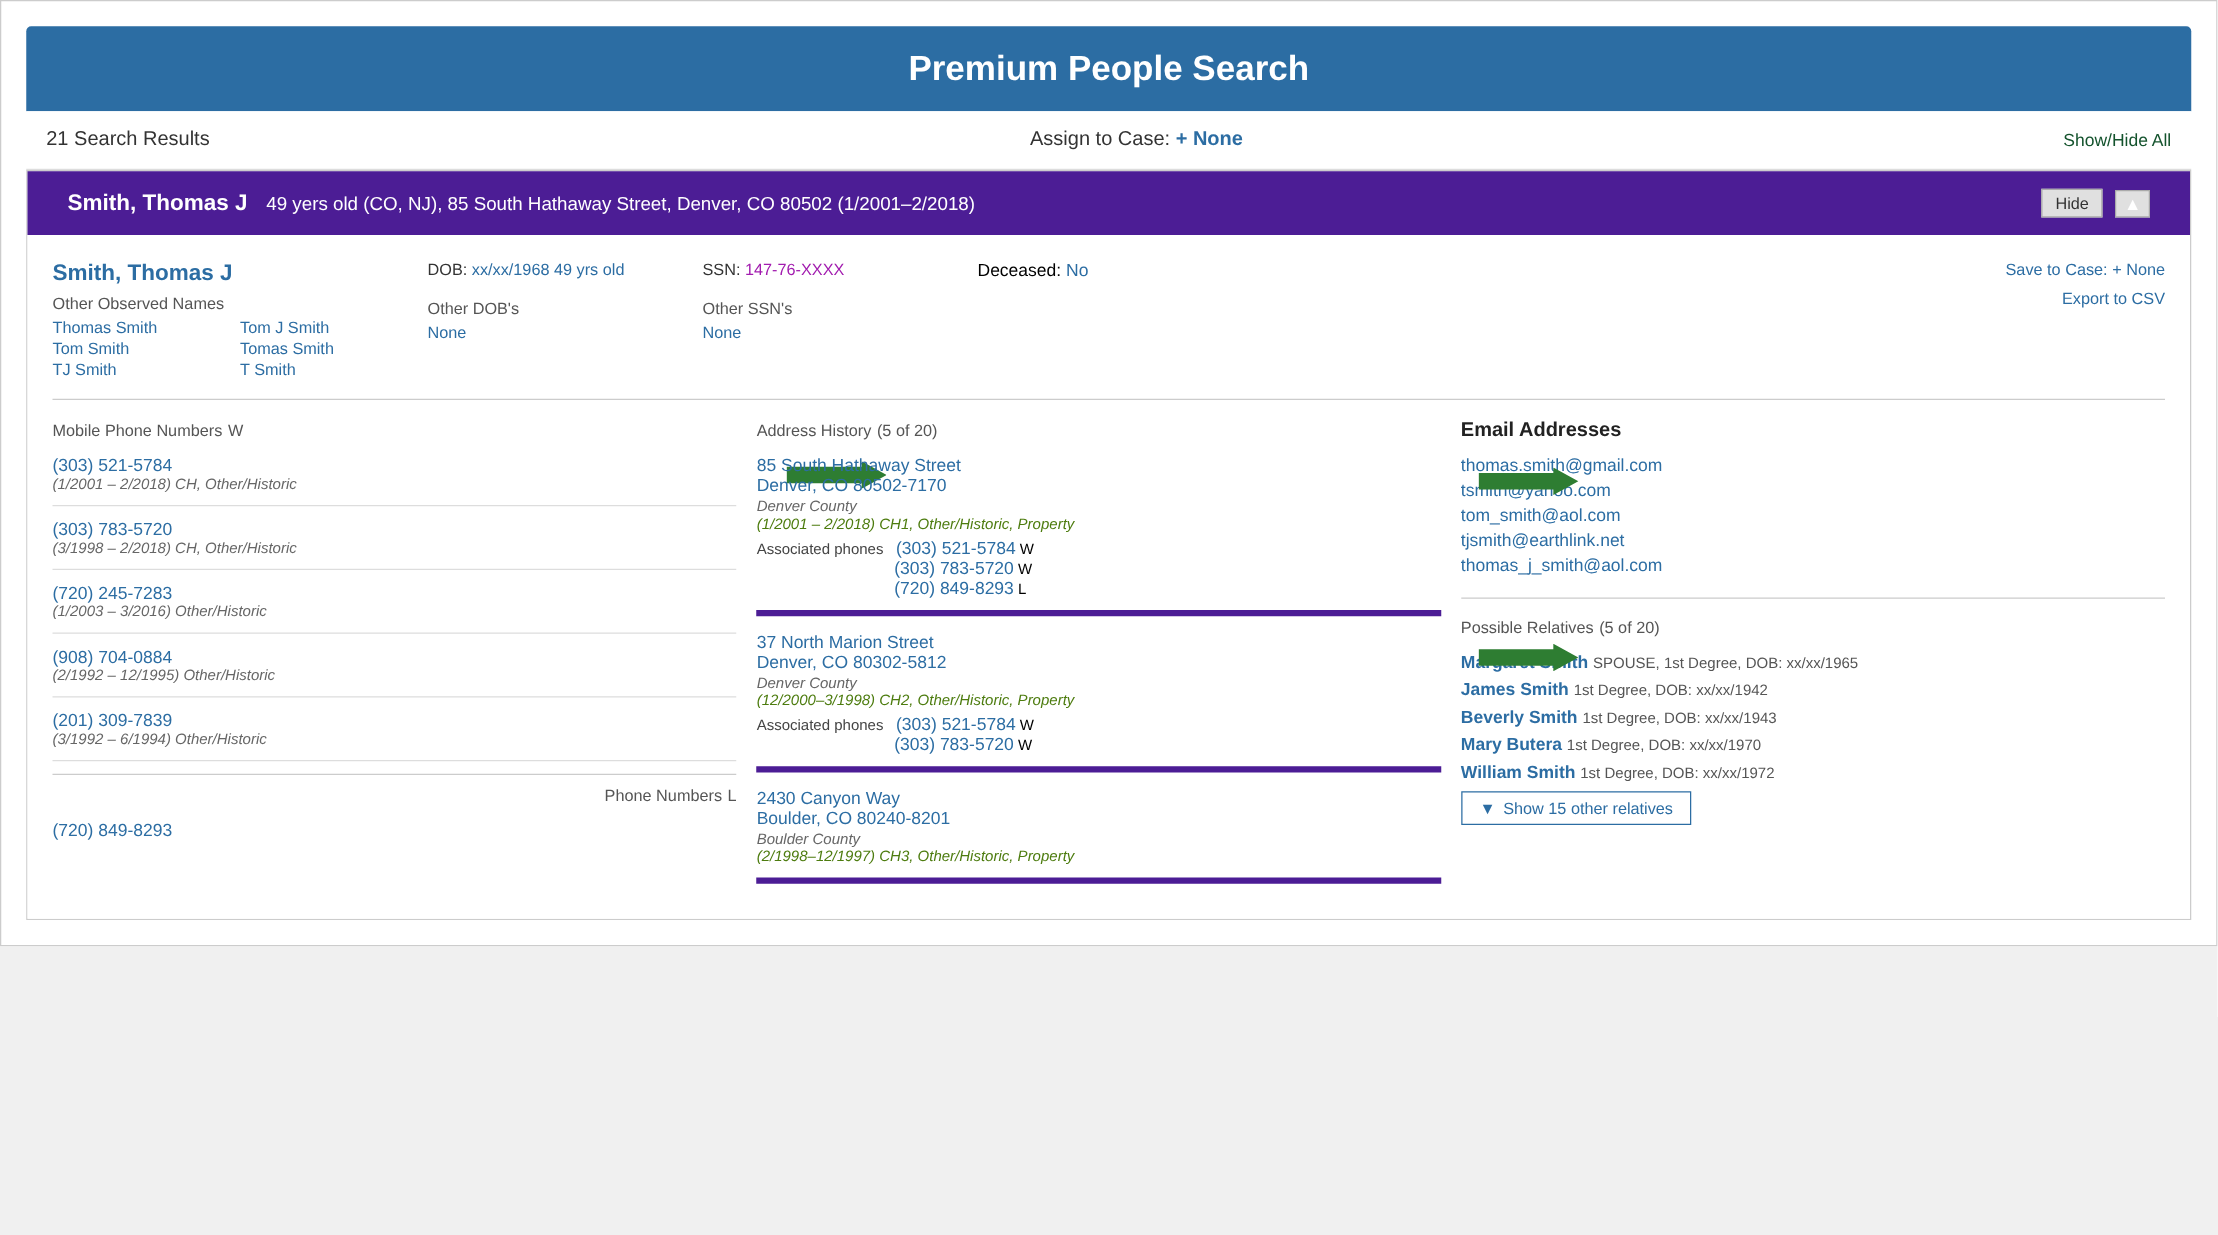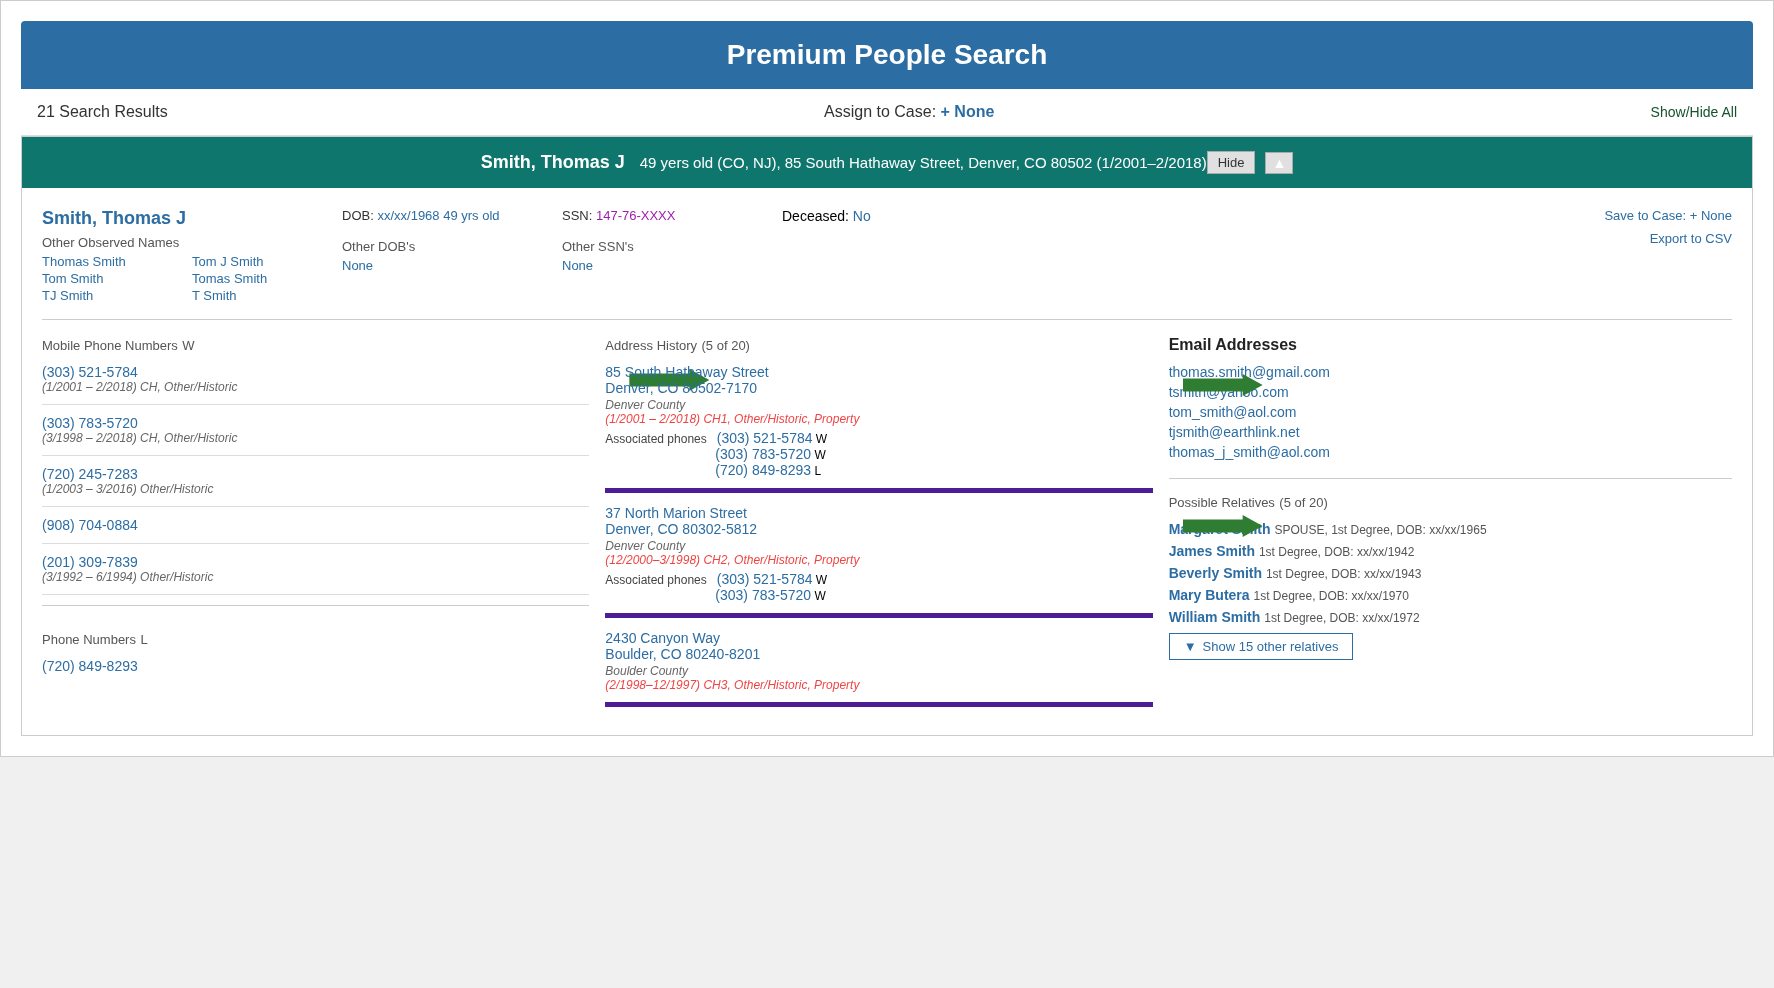--- a/index.html
+++ b/index.html
@@ -20,25 +20,25 @@
       padding: 14px 16px;
       border-bottom: 1px solid #ddd;
       background: #fff;
     }
     .toolbar-results { font-size: 16px; color: #333; flex: 0 0 auto; }
     .toolbar-assign { flex: 1; text-align: center; font-size: 16px; color: #333; }
     .toolbar-assign a { color: #2c6da3; text-decoration: none; font-weight: bold; }
     .toolbar-showhide { font-size: 14px; color: #14532d; cursor: pointer; }
     .result-card { border: 1px solid #ccc; margin-bottom: 0; }
     .result-header {
-      background: #0f766e;
+      background: #4c1d95;
       color: white;
       padding: 14px 32px;
       display: flex;
-      justify-content: center;
+      justify-content: space-between;
       align-items: center;
     }
     .result-header-title { font-size: 18px; }
     .result-header-title strong { font-weight: bold; }
     .result-header-right { display: flex; align-items: center; gap: 10px; font-size: 14px; }
     .hide-btn { background: #e0e0e0; color: #333; border: 1px solid #aaa; padding: 3px 10px; cursor: pointer; font-size: 13px; }
     .main-content { padding: 20px 20px 0 20px; background: #fff; }
     .top-info { display: flex; gap: 20px; padding-bottom: 16px; border-bottom: 1px solid #ccc; }
     .name-section { flex: 0 0 280px; }
     .name-section h2 { color: #2c6da3; font-size: 18px; margin-bottom: 6px; }
@@ -64,21 +64,21 @@
     .col:last-child { padding-right: 0; }
     .col-title { font-size: 16px; font-weight: bold; color: #222; margin-bottom: 10px; }
     .col-title span { font-weight: normal; font-size: 13px; color: #555; }
     .phone-item { margin-bottom: 10px; padding-bottom: 10px; border-bottom: 1px solid #ddd; }
     .phone-item:last-of-type { border-bottom: none; }
     .phone-item a { color: #2c6da3; text-decoration: none; font-size: 14px; display: block; }
     .phone-item .details { color: #666; font-size: 12px; font-style: italic; }
     .address-item { margin-bottom: 12px; padding-bottom: 10px; border-bottom: 5px solid #4c1d95; position: relative; }
     .address-item a { color: #2c6da3; text-decoration: none; font-size: 14px; }
     .address-item .county { color: #666; font-size: 12px; margin-top: 2px; font-style: italic; }
-    .address-item .details { color: #ef4444; font-size: 12px; font-style: italic; }
+    .address-item .details { color: #4d7c0f; font-size: 12px; font-style: italic; }
     .assoc-phones { font-size: 12px; margin-top: 4px; }
     .assoc-phones .label { color: #444; }
     .assoc-phones a { color: #2c6da3; text-decoration: none; }
     .email-item { margin-bottom: 4px; }
     .email-item a { color: #2c6da3; text-decoration: none; font-size: 14px; }
     .rel-item { margin-bottom: 6px; }
     .rel-item a { color: #2c6da3; text-decoration: none; font-size: 14px; font-weight: bold; }
     .rel-item .rel-detail { color: #555; font-size: 12px; }
     .show-more-btn {
       background: #fff;
@@ -197,28 +197,29 @@
           <div class="phone-item">
             <a href="#">(303) 783-5720</a>
             <div class="details">(3/1998 – 2/2018) CH, Other/Historic</div>
           </div>
           <div class="phone-item">
             <a href="#">(720) 245-7283</a>
             <div class="details">(1/2003 – 3/2016) Other/Historic</div>
           </div>
           <div class="phone-item">
             <a href="#">(908) 704-0884</a>
+            <div class="details">(2/1992 – 12/1995) Other/Historic</div>
           </div>
           <div class="phone-item">
             <a href="#">(201) 309-7839</a>
             <div class="details">(3/1992 – 6/1994) Other/Historic</div>
           </div>
 
           <hr class="divider">
-          <div class="col-title" style="margin-top:24px;">
+          <div class="col-title" style="margin-top:8px;text-align:right;">
             <span>Phone Numbers</span>
             <span style="font-size:13px; font-weight:normal; color:#555;"> L</span>
           </div>
           <div class="phone-item">
             <a href="#">(720) 849-8293</a>
           </div>
         </div>
 
         <div class="col">
           <div class="col-title">

